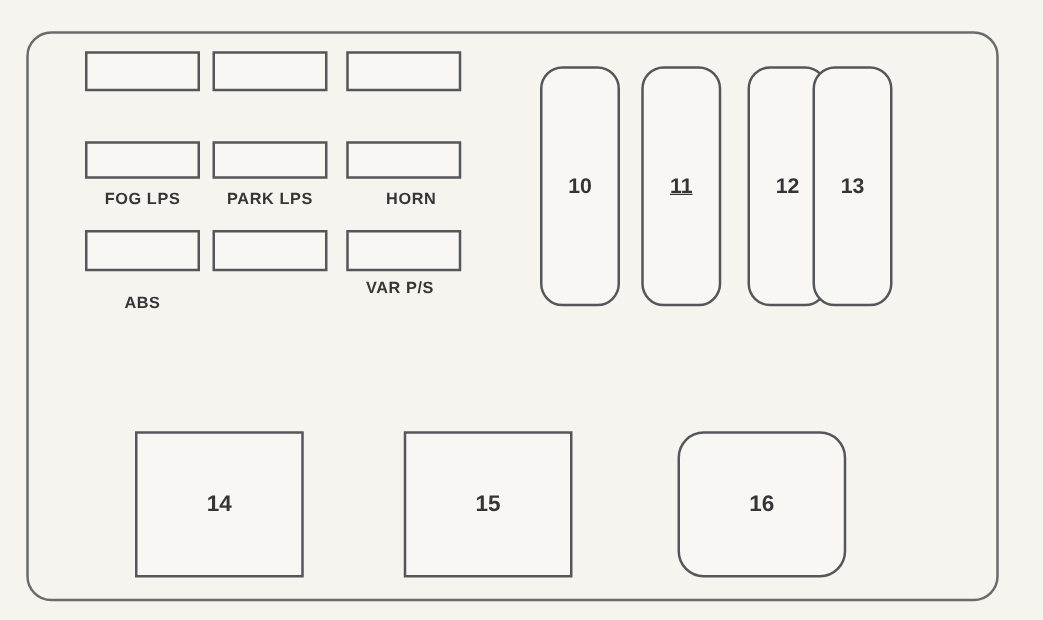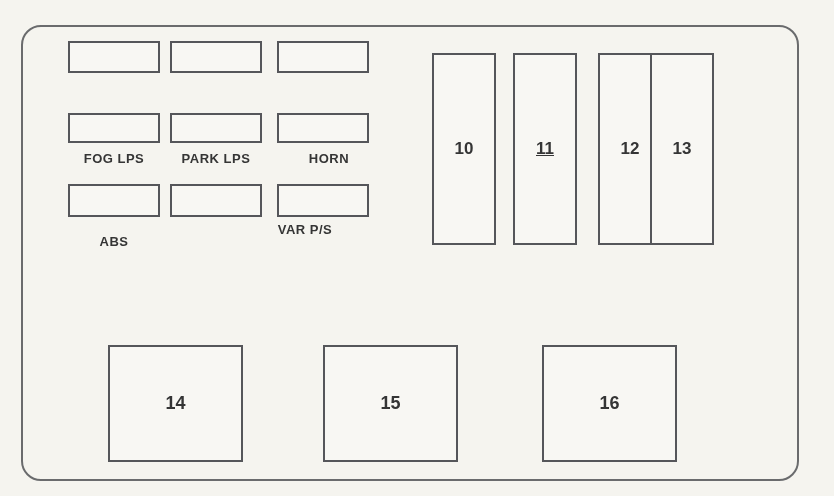--- a/index.html
+++ b/index.html
@@ -25,21 +25,21 @@
   .box{
     position:absolute;
     border:2px solid var(--fuse-line);
     box-sizing:border-box;
     background:var(--fuse-fill);
   }
   .sf{width:92px;height:32px;}
   .relay{
     width:64px;height:192px;top:53px;
     display:flex;align-items:center;justify-content:center;
-    font-size:17px;font-weight:bold;color:var(--text);
+    font-size:17px;font-weight:bold;color:var(--text);border-radius:18px;
   }
   .big{
     width:135px;height:117px;top:345px;
     display:flex;align-items:center;justify-content:center;
     font-size:18px;font-weight:bold;color:var(--text);
   }
   .lbl{
     position:absolute;width:130px;text-align:center;
     font-size:13px;font-weight:bold;color:var(--text);
     letter-spacing:0.5px;white-space:nowrap;
@@ -59,37 +59,37 @@
   <div class="box sf" style="left:170px;top:113px;height:30px;"></div>
   <div class="box sf" style="left:277px;top:113px;height:30px;"></div>
   <div class="lbl" style="left:49px;top:151px;">FOG LPS</div>
   <div class="lbl" style="left:151px;top:151px;">PARK LPS</div>
   <div class="lbl" style="left:264px;top:151px;">HORN</div>
 
   <div class="box sf" style="left:68px;top:184px;height:33px;"></div>
   <div class="box sf" style="left:170px;top:184px;height:33px;"></div>
   <div class="box sf" style="left:277px;top:184px;height:33px;"></div>
   <div class="lbl" style="left:49px;top:234px;">ABS</div>
-  <div class="lbl" style="left:240px;top:222px;">VAR P/S</div>
+  <div class="lbl" style="left:255px;top:222px;">VAR P/S</div>
 
   <div class="box relay" style="left:432px;">
     <span>10</span>
   </div>
   <div class="box relay" style="left:513px;text-decoration:underline;">
     <span>11</span>
   </div>
   <div class="box relay" style="left:598px;">
     <span>12</span>
   </div>
   <div class="box relay" style="left:650px;">
     <span>13</span>
   </div>
 
   <div class="box big" style="left:108px;">
     <span>14</span>
   </div>
   <div class="box big" style="left:323px;">
     <span>15</span>
   </div>
-  <div class="box big" style="left:542px;">
+  <div class="box big" style="left:542px;border-radius:21px;">
     <span>16</span>
   </div>
 </div>
 
 </body></html>

